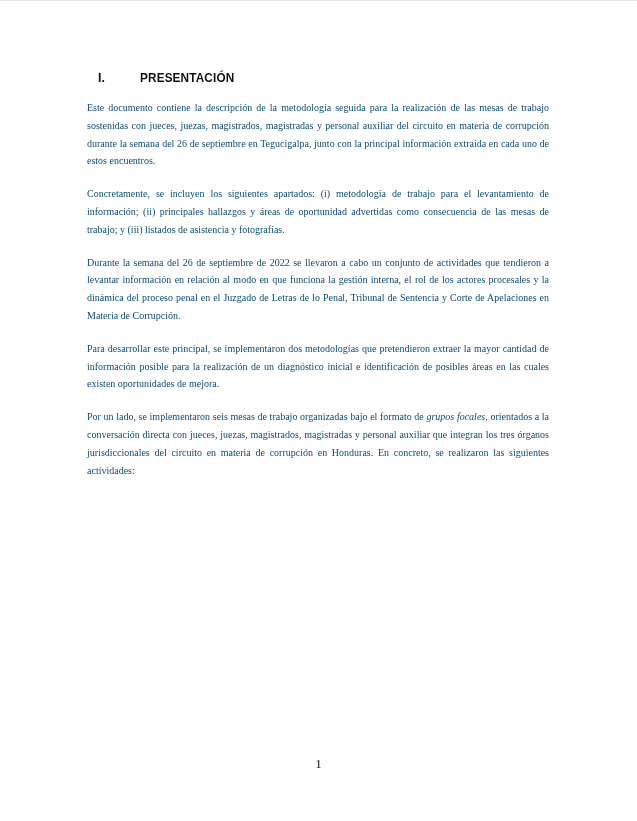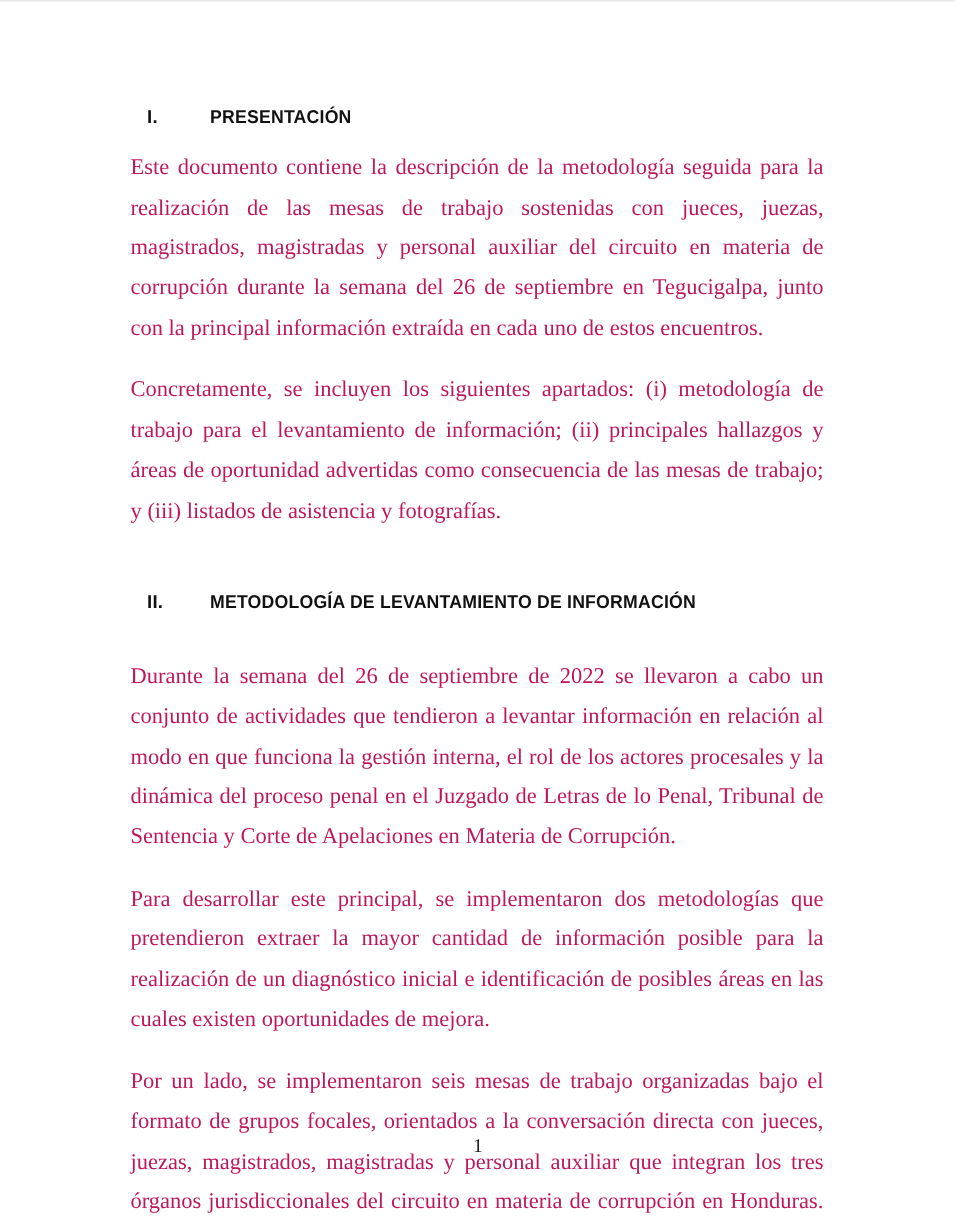--- a/index.html
+++ b/index.html
@@ -81,29 +81,29 @@
     white-space: nowrap;
   }
   .heading-2 {
     margin-top: 40px;
     margin-bottom: 30px;
   }
 
   
   p.body {
     font-family: "Liberation Serif", serif;
-    font-size: 15px;
+    font-size: 10px;
     line-height: 1.78;
     text-align: justify;
     text-justify: inter-word;
     margin: 0 0 15px 0;
-    color: #be185d;
+    color: #0c4a6e;
     hyphens: none;
   }
-  p.body .it { }
+  p.body .it { font-style: italic; }
 
   
   .page-number {
     position: absolute;
     left: 0;
     right: 0;
     top: 755px;
     text-align: center;
     font-family: "Liberation Serif", serif;
     font-size: 13px;
@@ -119,24 +119,20 @@
 
     <div class="section-heading">
       <span class="num">I.</span>
       <span class="htext">PRESENTACIÓN</span>
     </div>
 
     <p class="body">Este documento contiene la descripción de la metodología seguida para la realización de las mesas de trabajo sostenidas con jueces, juezas, magistrados, magistradas y personal auxiliar del circuito en materia de corrupción durante la semana del 26 de septiembre en Tegucigalpa, junto con la principal información extraída en cada uno de estos encuentros.</p>
 
     <p class="body">Concretamente, se incluyen los siguientes apartados: (i) metodología de trabajo para el levantamiento de información; (ii) principales hallazgos y áreas de oportunidad advertidas como consecuencia de las mesas de trabajo; y (iii) listados de asistencia y fotografías.</p>
 
-    <div class="section-heading heading-2">
-      <span class="num">II.</span>
-      <span class="htext">METODOLOGÍA DE LEVANTAMIENTO DE INFORMACIÓN</span>
-    </div>
 
     <p class="body">Durante la semana del 26 de septiembre de 2022 se llevaron a cabo un conjunto de actividades que tendieron a levantar información en relación al modo en que funciona la gestión interna, el rol de los actores procesales y la dinámica del proceso penal en el Juzgado de Letras de lo Penal, Tribunal de Sentencia y Corte de Apelaciones en Materia de Corrupción.</p>
 
     <p class="body">Para desarrollar este principal, se implementaron dos metodologías que pretendieron extraer la mayor cantidad de información posible para la realización de un diagnóstico inicial e identificación de posibles áreas en las cuales existen oportunidades de mejora.</p>
 
     <p class="body"><span>Por un lado, se implementaron seis mesas de trabajo organizadas bajo el formato de </span><span class="it">grupos focales</span><span>, orientados a la conversación directa con jueces, juezas, magistrados, magistradas y personal auxiliar que integran los tres órganos jurisdiccionales del circuito en materia de corrupción en Honduras. En concreto, se realizaron las siguientes actividades:</span></p>
 
   </div>
 
   <div class="page-number">1</div>

